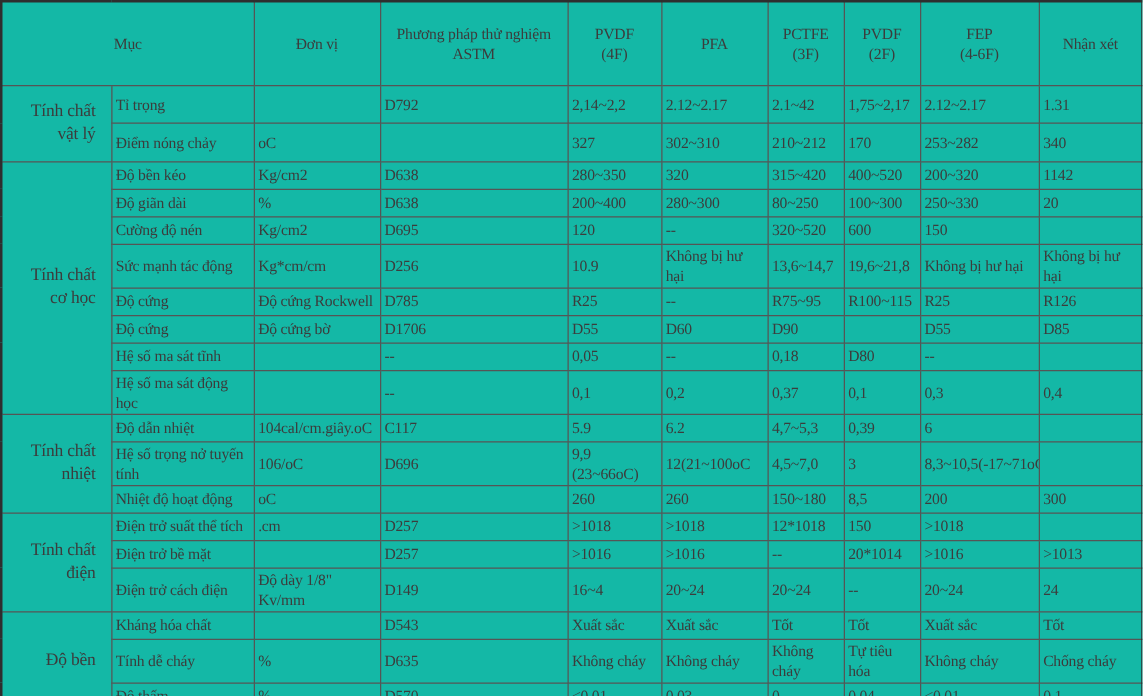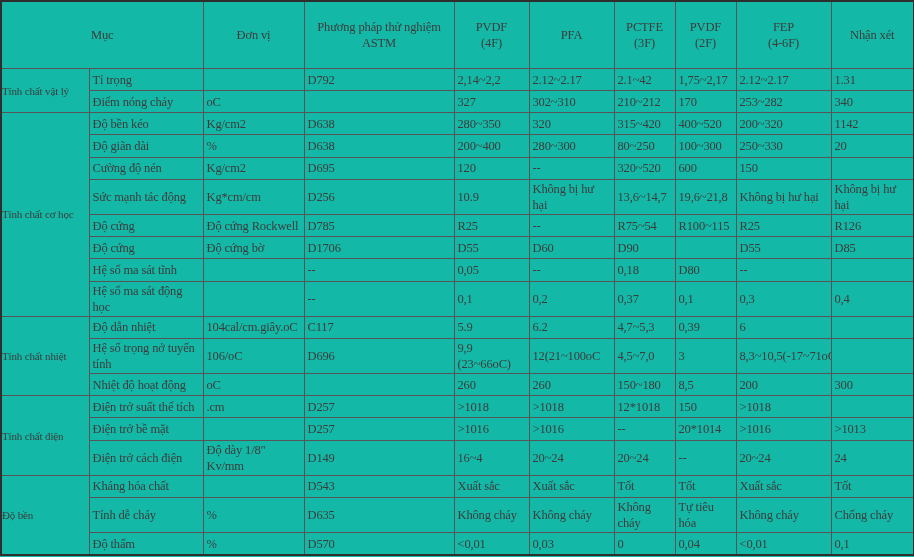--- a/index.html
+++ b/index.html
@@ -22,21 +22,21 @@
     text-align: left;
     white-space: pre-line;
     letter-spacing: -0.15px;
     line-height: 1.28;
     overflow: hidden;
   }
   .props thead tr { height: 55px; }
   .props tbody tr { height: 22px; }
   .props th { text-align: center; padding: 1px; }
   .mat-head { display: flex; flex-direction: column; justify-content: center; align-items: center; }
-  td.cat { text-align: left; padding: 0; font-size: 11px; }
+  td.cat { text-align: right; padding: 12px; font-size: 14px; }
 </style>
 </head>
 <body>
 
 <div class="page">
   <table class="props">
     <colgroup>
       <col style="width:88px">
         <col style="width:114px">
         <col style="width:101px">
@@ -142,21 +142,21 @@
           <td>19,6~21,8</td>
           <td>Không bị hư hại</td>
           <td>Không bị hư hại</td>
         </tr>
         <tr>
           <td>Độ cứng</td>
           <td>Độ cứng Rockwell</td>
           <td>D785</td>
           <td>R25</td>
           <td>--</td>
-          <td>R75~54</td>
+          <td>R75~95</td>
           <td>R100~115</td>
           <td>R25</td>
           <td>R126</td>
         </tr>
         <tr>
           <td>Độ cứng</td>
           <td>Độ cứng bờ</td>
           <td>D1706</td>
           <td>D55</td>
           <td>D60</td>

